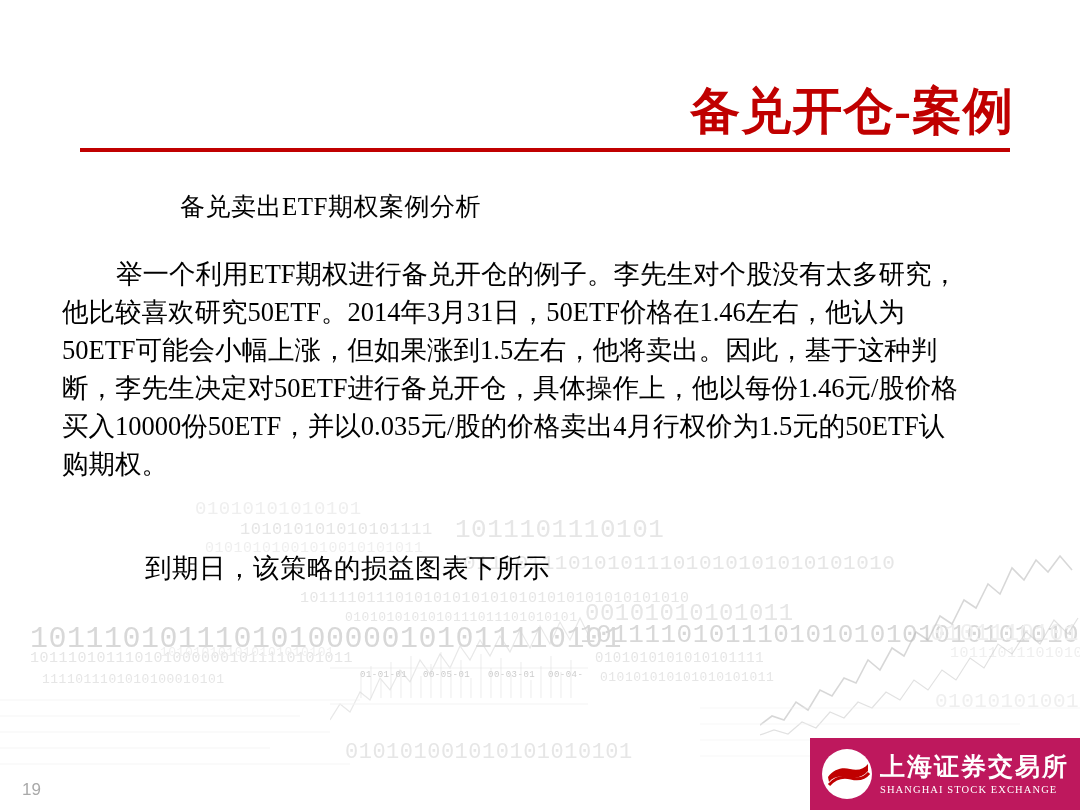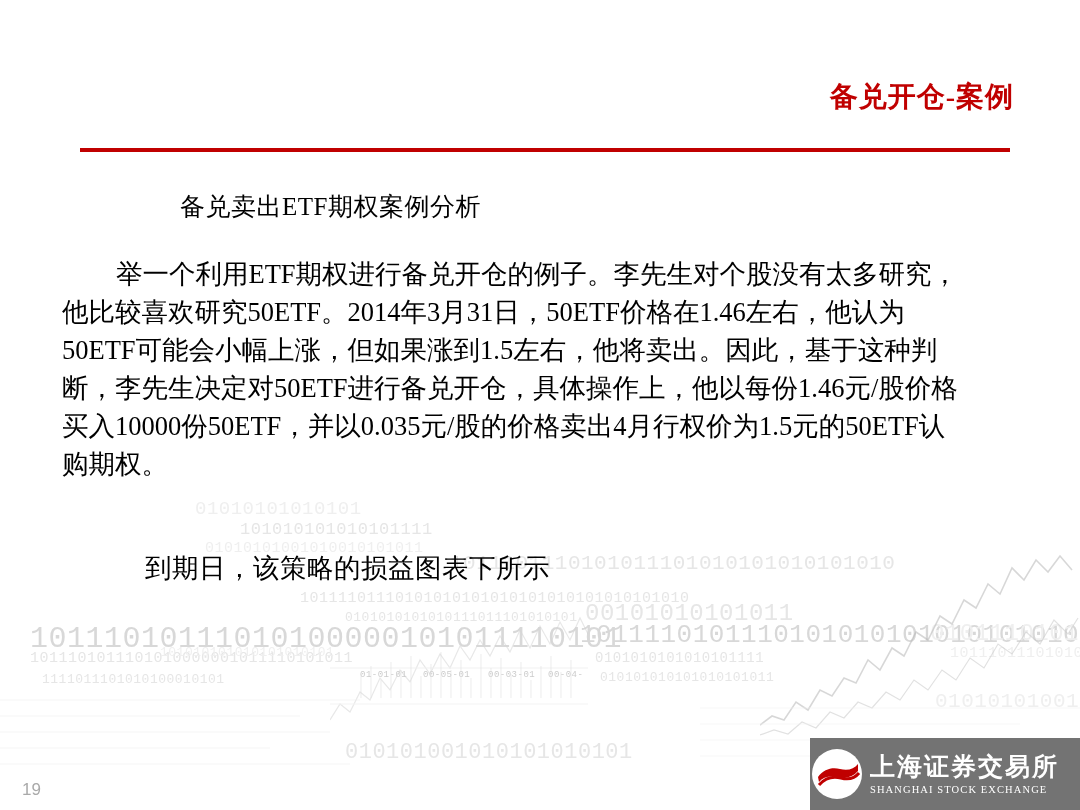--- a/index.html
+++ b/index.html
@@ -34,21 +34,21 @@
     user-select: none;
   }
   .bg-binary.faint { color: #e6e6e6; }
   .bg-binary.verylight { color: #efefef; }
 
   
   .title {
     position: absolute;
     right: 66px;
     top: 78px;
-    font-size: 28px;
+    font-size: 50px;
     font-weight: bold;
     color: #c00000;
     letter-spacing: 1px;
     font-family: "Liberation Serif", "DejaVu Serif", serif;
   }
   .title-rule {
     position: absolute;
     left: 80px;
     top: 148px;
     width: 930px;
@@ -95,23 +95,24 @@
     font-family: "Liberation Sans", sans-serif;
   }
 
   
   .logo {
     position: absolute;
     right: 0px;
     bottom: 0px;
     width: 270px;
     height: 72px;
-    background: #737373;
+    background: #be185d;
     display: flex;
     align-items: center;
+    padding-left: 10px;
     box-sizing: border-box;
   }
   .logo-mark {
     width: 54px;
     height: 54px;
     position: relative;
     flex: 0 0 auto;
     margin-right: 6px;
   }
   .logo-text {
@@ -142,20 +143,21 @@
 </style>
 </head>
 <body>
 
 <div class="slide">
 
   <div class="bg-layer">
 
     <div class="bg-binary verylight" style="left:195px; top:498px; font-size:19px;">01010101010101</div>
     <div class="bg-binary faint" style="left:240px; top:520px; font-size:17px;">101010101010101111</div>
+    <div class="bg-binary faint" style="left:455px; top:515px; font-size:26px;">1011101110101</div>
     <div class="bg-binary faint" style="left:450px; top:552px; font-size:21px;">1011101110101011101010101010101010</div>
     <div class="bg-binary faint" style="left:300px; top:590px; font-size:15px;">10111101110101010101010101010101010101010</div>
     <div class="bg-binary faint" style="left:345px; top:610px; font-size:13px;">0101010101010111011101010101</div>
     <div class="bg-binary faint" style="left:585px; top:600px; font-size:24px;">00101010101011</div>
     <div class="bg-binary" style="left:30px; top:622px; font-size:30px;">10111010111010100000101011110101</div>
     <div class="bg-binary faint" style="left:30px; top:650px; font-size:15px;">1011101011101010000001011110101011</div>
     <div class="bg-binary faint" style="left:42px; top:672px; font-size:13px;">1111011101010100010101</div>
     <div class="bg-binary" style="left:580px; top:620px; font-size:26px;">1011110101110101010101010101010101</div>
     <div class="bg-binary faint" style="left:595px; top:650px; font-size:14px;">0101010101010101111</div>
     <div class="bg-binary faint" style="left:600px; top:670px; font-size:13px;">010101010101010101011</div>

